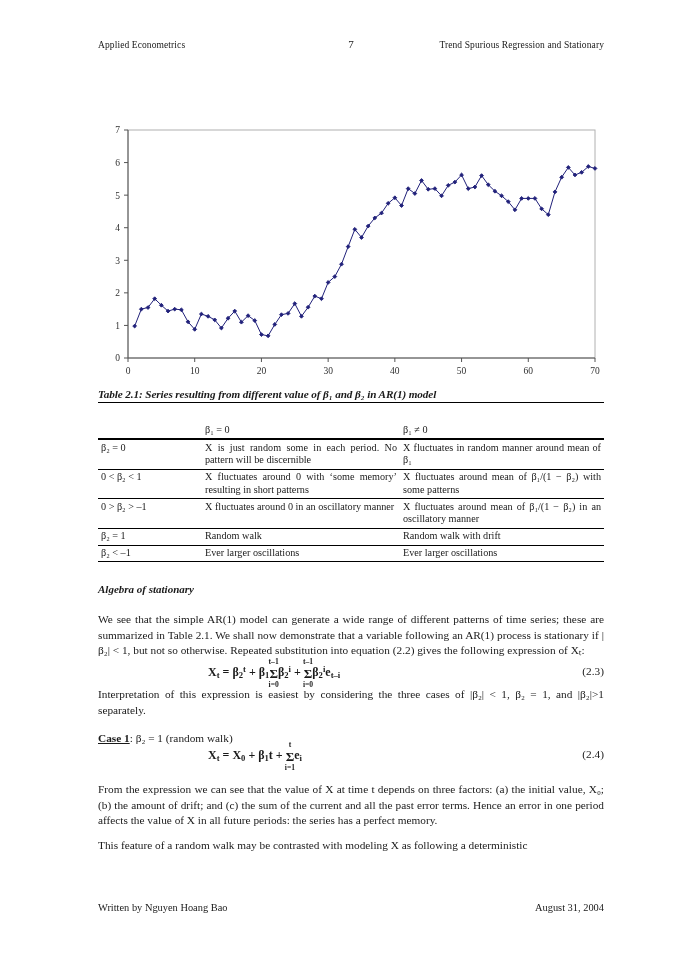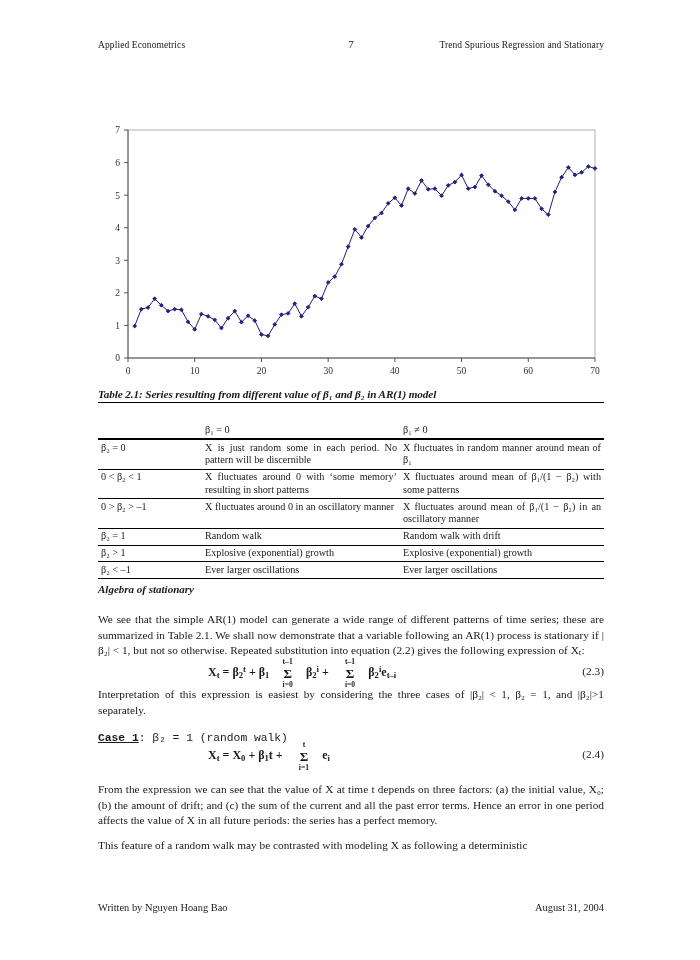--- a/index.html
+++ b/index.html
@@ -135,21 +135,21 @@
     float: right;
     font-weight: normal;
     font-size: 11.3px;
   }
   .bigsum {
     display: inline-block;
     position: relative;
     font-size: 13px;
     line-height: 1;
     vertical-align: middle;
-    margin: 0 14px;
+    margin: 0 0;
   }
   .bigsum .lim-top {
     position: absolute;
     left: 50%;
     transform: translateX(-50%);
     top: -9px;
     font-size: 7.6px;
     white-space: nowrap;
   }
   .bigsum .lim-bot {
@@ -324,25 +324,20 @@
       <tr>
         <td>0 &gt; β₂ &gt; –1</td>
         <td class="jt">X fluctuates around 0 in an oscillatory manner</td>
         <td class="jt">X fluctuates around mean of β₁/(1 − β₂) in an oscillatory manner</td>
       </tr>
       <tr>
         <td>β₂ = 1</td>
         <td>Random walk</td>
         <td>Random walk with drift</td>
       </tr>
-      <tr>
-        <td>β₂ &gt; 1</td>
-        <td>Explosive (exponential) growth</td>
-        <td>Explosive (exponential) growth</td>
-      </tr>
       <tr class="last">
         <td>β₂ &lt; –1</td>
         <td>Ever larger oscillations</td>
         <td>Ever larger oscillations</td>
       </tr>
     </tbody>
   </table>
 
   <div class="sec-head" style="top:583px;">Algebra of stationary</div>
 
@@ -350,21 +345,21 @@
 
   <div class="eq" style="top:665px;">
     <span class="eq-num">(2.3)</span>
     <span class="eq-body">
       X<sub>t</sub> = β<sub>2</sub><sup>t</sup> + β<sub>1</sub><span class="bigsum"><span class="lim-top">t–1</span>Σ<span class="lim-bot">i=0</span></span>β<sub>2</sub><sup>i</sup> + <span class="bigsum"><span class="lim-top">t–1</span>Σ<span class="lim-bot">i=0</span></span>β<sub>2</sub><sup>i</sup>e<sub>t–i</sub>
     </span>
   </div>
 
   <div class="para" style="top:687px;">Interpretation of this expression is easiest by considering the three cases of |β₂| &lt; 1, β₂ = 1, and |β₂|&gt;1 separately.</div>
 
-  <div class="para" style="top:731px;font-family:Liberation Mono, monospace;">
+  <div class="para" style="top:731px;">
     <span class="case-label">Case 1</span><span>: β₂ = 1 (random walk)</span>
   </div>
 
   <div class="eq" style="top:748px;">
     <span class="eq-num">(2.4)</span>
     <span class="eq-body">
       X<sub>t</sub> = X<sub>0</sub> + β<sub>1</sub>t + <span class="bigsum"><span class="lim-top">t</span>Σ<span class="lim-bot">i=1</span></span>e<sub>i</sub>
     </span>
   </div>
 

